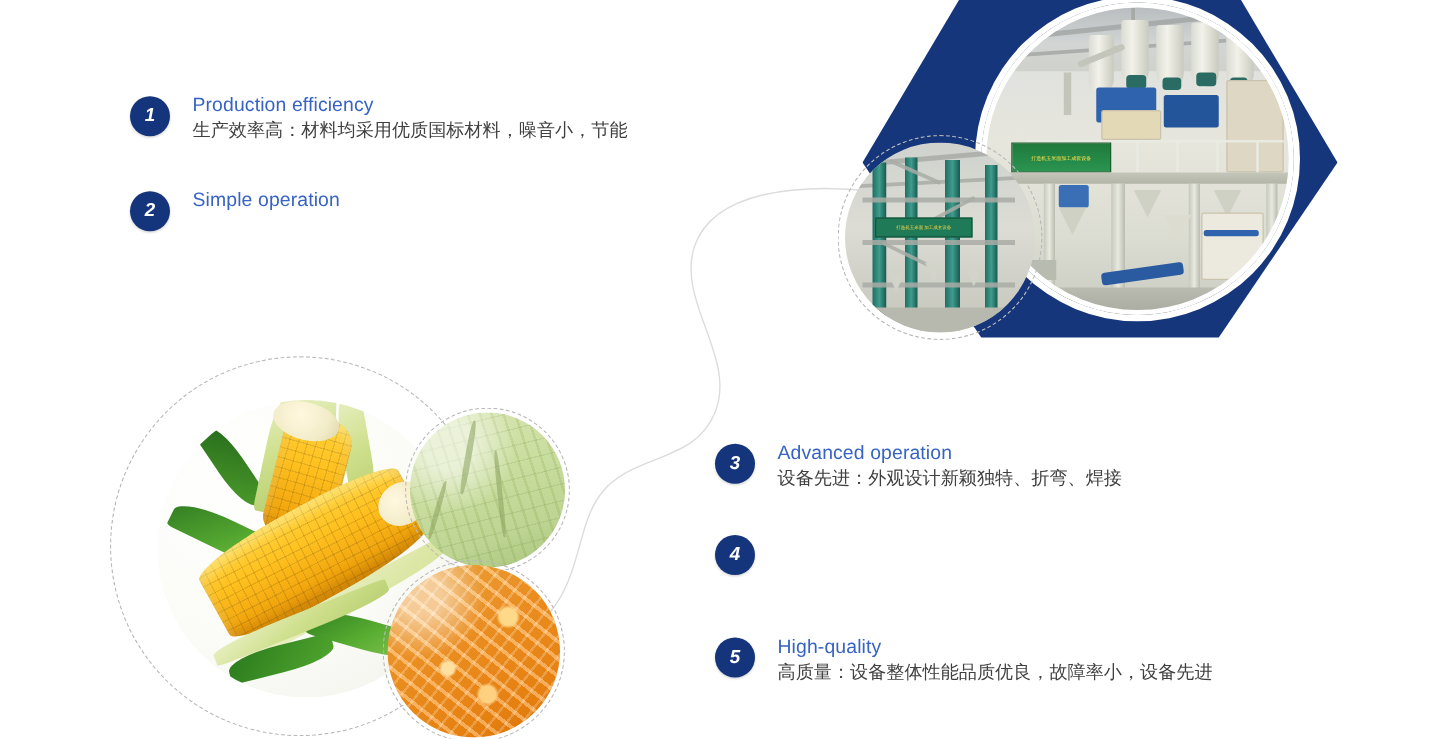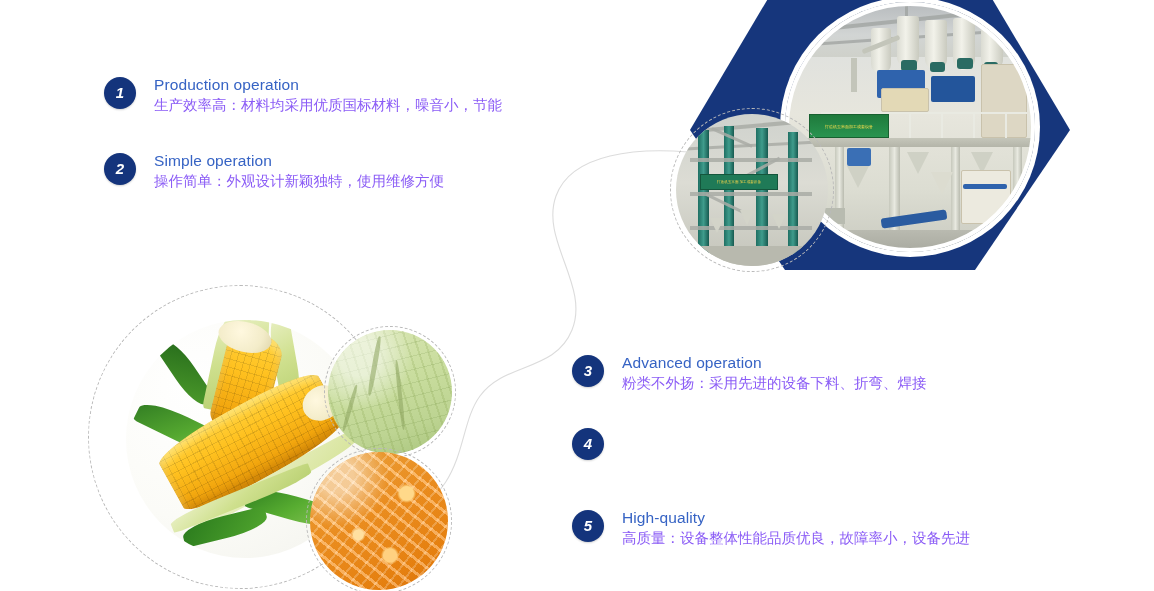--- a/index.html
+++ b/index.html
@@ -51,21 +51,21 @@
     margin-left: 18px;
   }
   .feature-title {
     color: #3663c4;
     font-size: 15.5px;
     line-height: 19px;
     white-space: nowrap;
     letter-spacing: 0.1px;
   }
   .feature-desc {
-    color: #8b5cf6;
+    color: #404040;
     font-size: 14.5px;
     line-height: 21px;
     white-space: nowrap;
     margin-top: 1px;
   }
 
   
   .hex {
     position: absolute;
     background: #16367c;
@@ -332,38 +332,37 @@
       <div class="fs-cone" style="left:34px; top:104px;"></div>
 
       <div class="fs-beam" style="left:0; top:132px; width:100%; height:20px; background:#b8b9ae; opacity:1;"></div>
     </div>
   </div>
   <div class="ring-dashed" style="left:670px; top:108px; width:164px; height:164px;"></div>
 
   <div class="feature-row" style="left:104px; top:75px;">
     <div class="badge">1</div>
     <div class="feature-text">
-      <div class="feature-title">Production operation</div>
+      <div class="feature-title">Production efficiency</div>
       <div class="feature-desc">生产效率高：材料均采用优质国标材料，噪音小，节能</div>
     </div>
   </div>
 
   <div class="feature-row" style="left:104px; top:151px;">
     <div class="badge">2</div>
     <div class="feature-text">
       <div class="feature-title">Simple operation</div>
-      <div class="feature-desc">操作简单：外观设计新颖独特，使用维修方便</div>
     </div>
   </div>
 
   <div class="feature-row" style="left:572px; top:353px;">
     <div class="badge">3</div>
     <div class="feature-text">
       <div class="feature-title">Advanced operation</div>
-      <div class="feature-desc">粉类不外扬：采用先进的设备下料、折弯、焊接</div>
+      <div class="feature-desc">设备先进：外观设计新颖独特、折弯、焊接</div>
     </div>
   </div>
 
   <div class="feature-row" style="left:572px; top:426px;">
     <div class="badge">4</div>
     <div class="feature-text">
     </div>
   </div>
 
   <div class="feature-row" style="left:572px; top:508px;">

